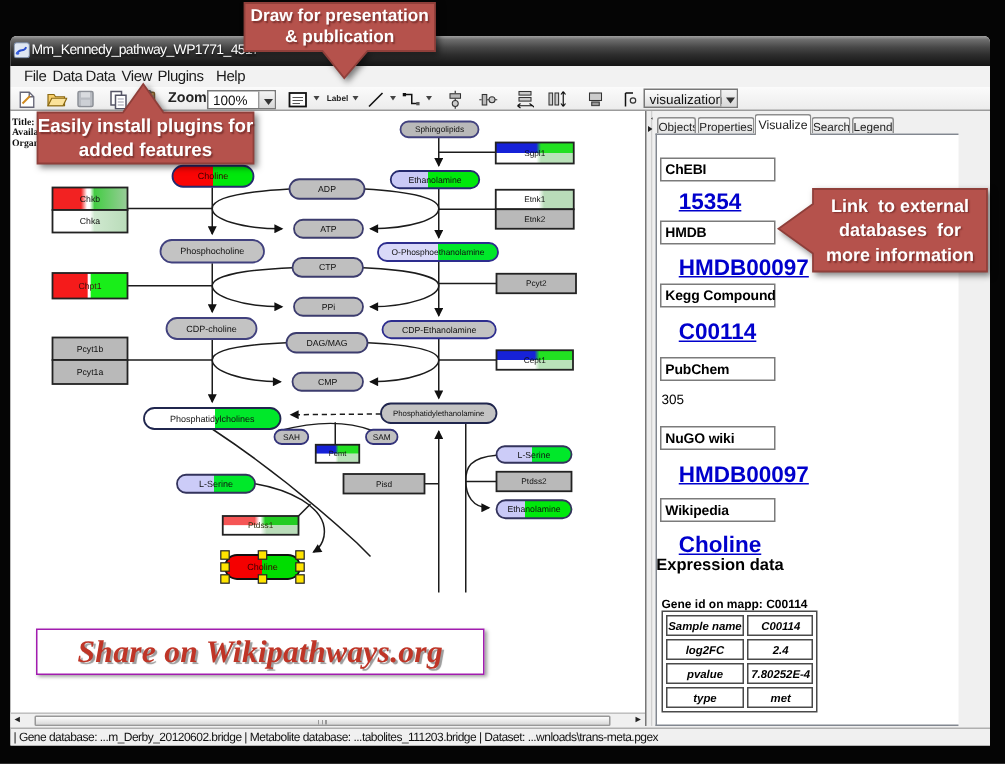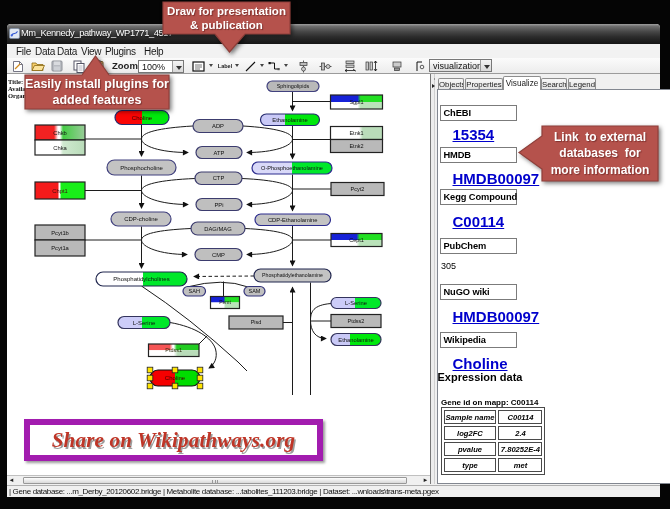--- a/index.html
+++ b/index.html
@@ -43,21 +43,21 @@
   
   #splitter{position:absolute;left:423px;top:0;width:4.5px;height:409.5px;background:#ededed;border-left:1px solid #777;border-right:1px solid #d0d0d0;}
   .spl-arr{position:absolute;left:0.5px;width:0;height:0;border:2.5px solid transparent;}
   
   #panel{position:absolute;left:427.5px;top:0;width:225.5px;height:409.5px;background:#f0f0f0;}
   #tabs{position:absolute;left:3.5px;top:1.5px;height:14px;}
   .tab{position:absolute;top:2px;height:11.5px;background:linear-gradient(180deg,#f7f7f7,#e3e3e3);
     border:1px solid #8e8e8e;border-bottom:none;border-radius:2px 2px 0 0;
     font-size:7.8px;color:#222;text-align:center;line-height:11px;white-space:nowrap;overflow:hidden;}
   .tab.active{top:0;height:14px;background:#fff;font-size:8.2px;line-height:13px;z-index:3;}
-  #panel-content{position:absolute;left:2px;top:15px;width:233px;height:394.5px;background:#fff;
+  #panel-content{position:absolute;left:2px;top:15px;width:202px;height:394.5px;background:#fff;
     border:1px solid #828790;border-right:none;overflow:hidden;}
   .bp-header{position:absolute;left:2px;width:77px;height:16px;border:1px solid #7b7b7b;background:#fff;
     font-size:9.3px;font-weight:bold;color:#000;line-height:14.5px;padding-left:3px;white-space:nowrap;letter-spacing:-0.1px;}
   .bp-link{position:absolute;left:15px;font-size:15px;font-weight:bold;color:#0000cc;text-decoration:underline;}
   .bp-text{position:absolute;left:3.5px;font-size:9px;color:#000;}
   #expr-heading{position:absolute;left:0px;top:281px;font-size:11px;font-weight:bold;color:#000;}
   #gene-line{position:absolute;left:3.5px;top:308px;font-size:8px;font-weight:bold;color:#000;}
   #expr-table{position:absolute;left:3px;top:317px;border-collapse:separate;border-spacing:2px;
     background:#fff;border:1px solid #4a4a4a;}
   #expr-table td{border:1px solid #4a4a4a;font-size:7.6px;font-weight:bold;color:#000;text-align:center;
@@ -67,22 +67,22 @@
   
   #statusbar{position:absolute;left:0;top:461px;width:100%;height:12px;background:#f0f0f0;
     border-top:1px solid #b0b0b0;}
   #status-text{position:absolute;left:2px;top:0px;font-size:8px;letter-spacing:-0.35px;line-height:11px;color:#111;white-space:nowrap;}
   
   .callout{position:absolute;z-index:60;}
   .callout svg{position:absolute;left:0;top:0;filter:drop-shadow(2px 2.5px 2px rgba(0,0,0,.5));}
   .callout-text{position:absolute;color:#fff;font-weight:bold;text-align:center;white-space:pre-wrap;
     display:flex;align-items:center;justify-content:center;text-shadow:1px 1px 1px rgba(60,10,10,.45);}
   
-  #share{position:absolute;left:24px;top:419px;width:299px;height:42px;background:#fff;
-    border:6px solid #a21caf;box-shadow:1.5px 1.5px 2.5px rgba(0,0,0,.4);z-index:30;
+  #share{position:absolute;left:24px;top:419px;width:299px;height:31px;background:#fff;
+    border:1px solid #a21caf;box-shadow:1.5px 1.5px 2.5px rgba(0,0,0,.4);z-index:30;
     display:flex;align-items:center;justify-content:center;}
   #share-text{font-family:"Liberation Serif",serif;font-style:italic;font-weight:bold;font-size:21px;
     color:#bf3527;text-shadow:1.5px 1.5px 0.5px rgba(140,140,140,.85);letter-spacing:0.2px;}
 </style>
 </head>
 <body>
 
 <div id="stage">
   <div id="win">
 

